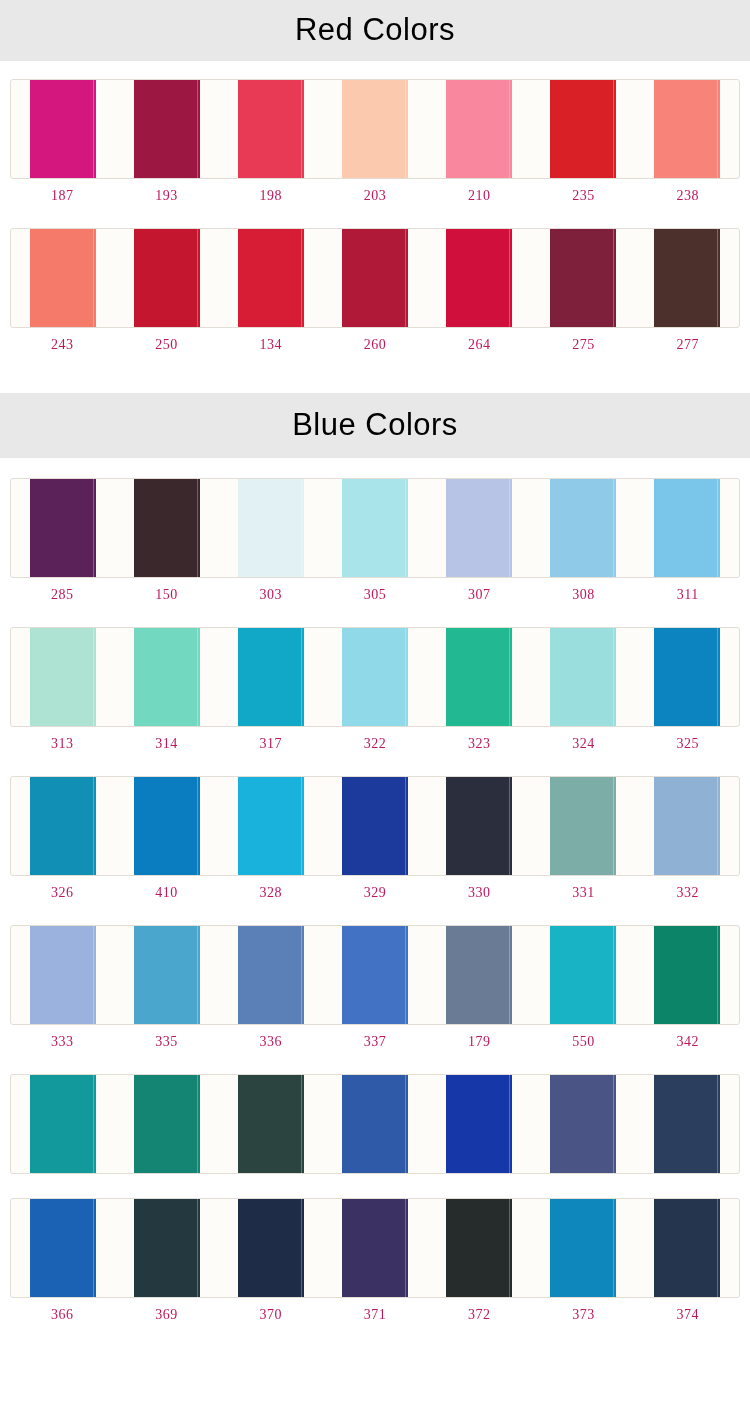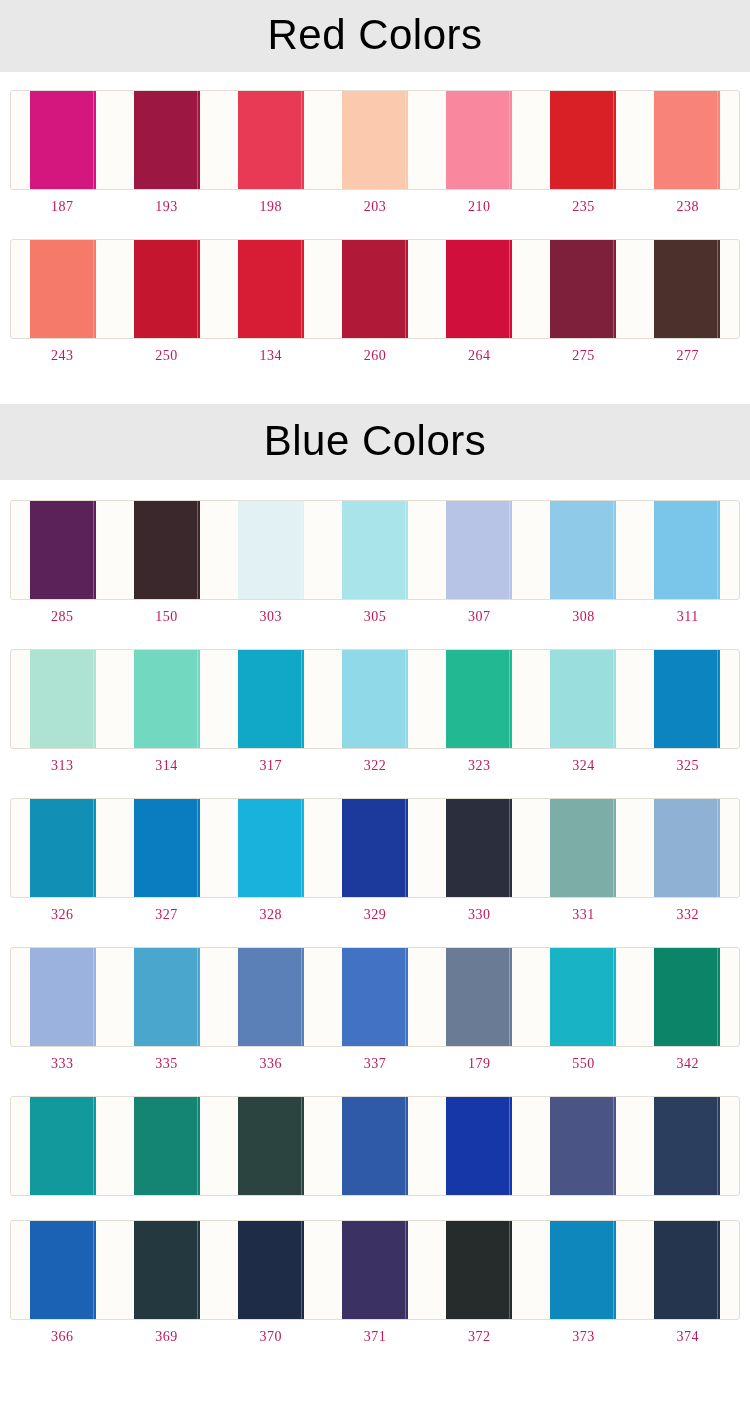--- a/index.html
+++ b/index.html
@@ -23,21 +23,21 @@
 
   
   .section-header {
     width: 750px;
     background: #e8e8e8;
     text-align: center;
     box-sizing: border-box;
   }
   .section-header .title {
     font-family: "Liberation Sans", sans-serif;
-    font-size: 42px;
+    font-size: 31px;
     font-weight: 400;
     color: #000000;
     letter-spacing: 0.5px;
     line-height: 1;
     display: block;
   }
 
   
   .strip-block {
     width: 750px;
@@ -268,21 +268,21 @@
           </div>
           <div class="cell">
             <div class="swatch" style="background: rgb(124, 173, 167);"></div>
           </div>
           <div class="cell">
             <div class="swatch" style="background: rgb(143, 177, 211);"></div>
           </div>
         </div>
         <div class="labels">
           <div class="label-cell"><span class="num">326</span></div>
-          <div class="label-cell"><span class="num">327</span></div>
+          <div class="label-cell"><span class="num">410</span></div>
           <div class="label-cell"><span class="num">328</span></div>
           <div class="label-cell"><span class="num">329</span></div>
           <div class="label-cell"><span class="num">330</span></div>
           <div class="label-cell"><span class="num">331</span></div>
           <div class="label-cell"><span class="num">332</span></div>
         </div>
       </div>
       <div class="gap-xs" style="height: 24px;"></div>
       <div class="strip-block">
         <div class="ribbon">

